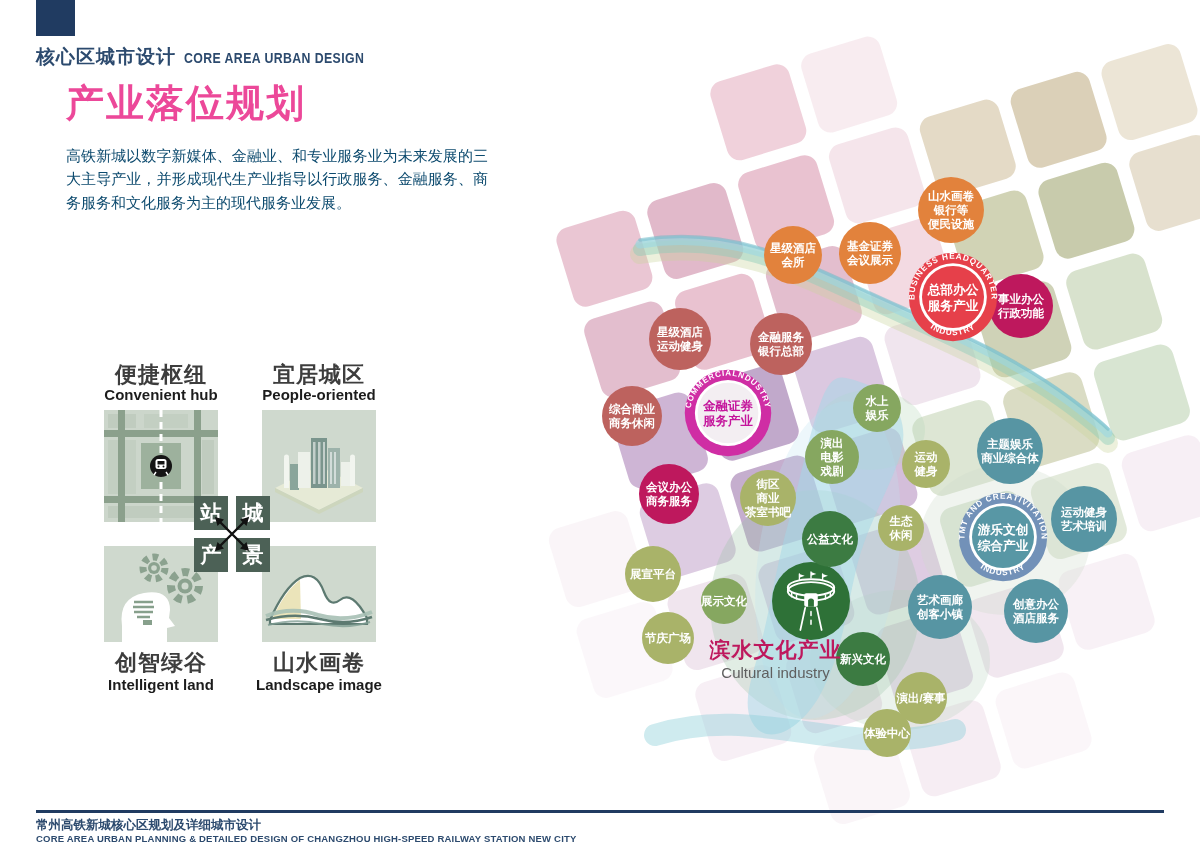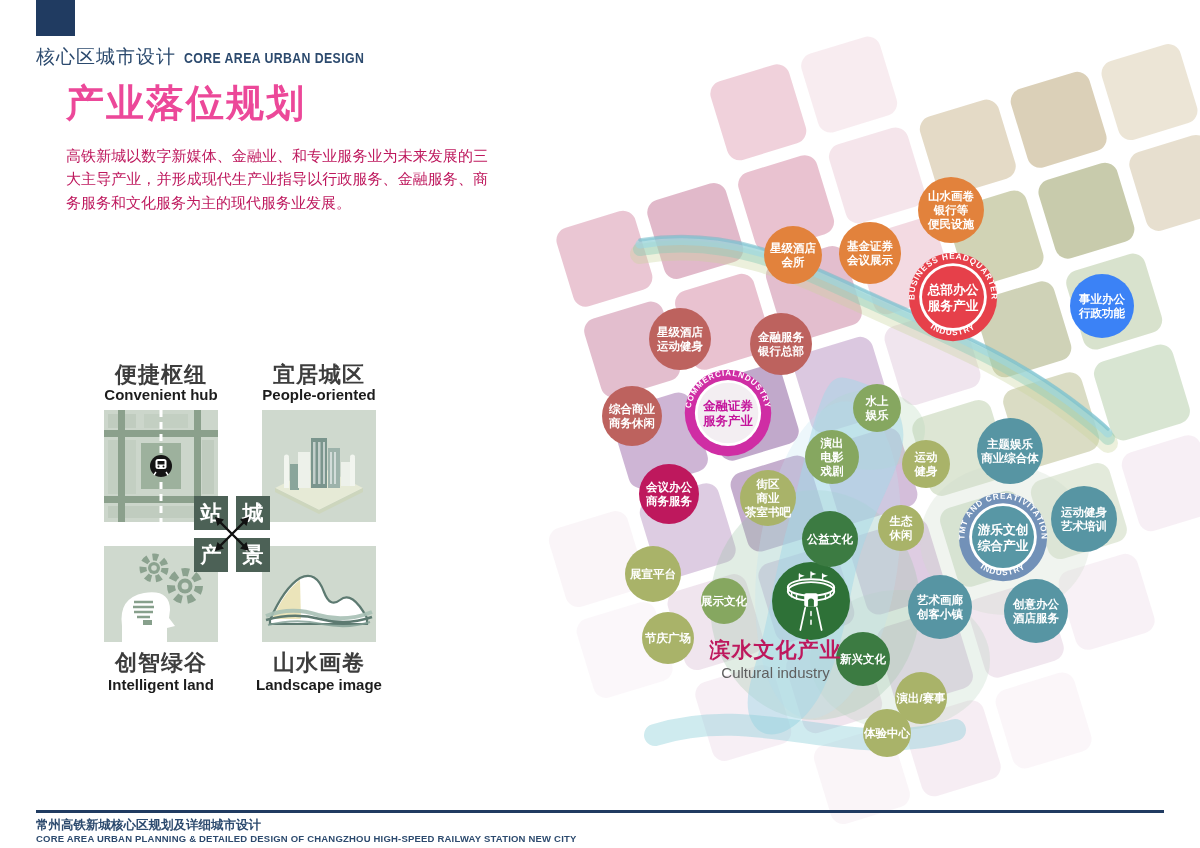--- a/index.html
+++ b/index.html
@@ -1,25 +1,25 @@
 <!DOCTYPE html>
 <html><head>
 <meta charset="utf-8">
 <style>
   html,body{margin:0;padding:0;background:#e9e9e9;}
   .page{position:relative;width:1200px;height:848px;background:#ffffff;overflow:hidden;
         font-family:"Liberation Sans","DejaVu Sans",sans-serif;}
   
   .corner-square{position:absolute;left:36px;top:0;width:39px;height:36px;background:#203b61;}
   .kicker{position:absolute;left:36px;top:44px;white-space:nowrap;}
-  .kicker-zh{font-size:19px;font-weight:normal;color:#2c4a6e;letter-spacing:1px;margin-top:29px;}
+  .kicker-zh{font-size:19px;font-weight:bold;color:#2c4a6e;letter-spacing:1px;margin-top:29px;}
   .kicker-en{display:inline-block;font-size:15px;font-weight:bold;color:#2c4a6e;
              transform:scaleX(.82);transform-origin:left center;letter-spacing:.5px;margin-left:8px;}
   .page-title{position:absolute;left:66px;top:78px;font-size:38px;font-weight:bold;color:#ec4899;letter-spacing:2px;}
-  .intro{position:absolute;left:66px;top:144px;width:422px;font-size:15px;line-height:1.55;color:#be185d;text-align:justify;}
+  .intro{position:absolute;left:66px;top:144px;width:422px;font-size:15px;line-height:1.55;color:#0c4a6e;text-align:justify;}
   
   .c-head{position:absolute;width:114px;text-align:center;font-size:22px;font-weight:bold;color:#3d3d3d;letter-spacing:1px;}
   .c-sub{position:absolute;width:150px;text-align:center;font-size:15px;font-weight:bold;color:#1c1c1c;}
   .tile{position:absolute;width:114px;background:#cfd9ce;}
   .cross-sq{position:absolute;width:34px;height:34px;background:#4c6156;color:#fff;font-size:21px;font-weight:bold;
             display:flex;align-items:center;justify-content:center;z-index:5;}
   .cross-arrows{position:absolute;left:210px;top:512px;width:44px;height:44px;z-index:6;}
   
   .map-art{position:absolute;left:0;top:0;z-index:0;}
   .bubble{position:absolute;border-radius:50%;display:flex;align-items:center;justify-content:center;
@@ -220,21 +220,21 @@
   <div class="c-sub" style="left:244px;top:676px;">Landscape image</div>
 
   <div id="bubble-layer">
       <div class="bubble" style="left: 918px; top: 177px; height: 66px; width: 66px; background: rgb(226, 130, 60);">山水画卷
 银行等
 便民设施</div>
       <div class="bubble" style="left: 839px; top: 222px; height: 62px; width: 62px; background: rgb(226, 130, 60);">基金证券
 会议展示</div>
       <div class="bubble" style="left: 764px; top: 226px; height: 58px; width: 58px; background: rgb(226, 130, 60);">星级酒店
 会所</div>
-      <div class="bubble" style="left: 1070px; top: 274px; height: 64px; width: 64px; background: #3b82f6;">事业办公
+      <div class="bubble" style="left: 989px; top: 274px; height: 64px; width: 64px; background: #be185d;">事业办公
 行政功能</div>
       <div class="bubble" style="left: 649px; top: 308px; height: 62px; width: 62px; background: rgb(189, 98, 94);">星级酒店
 运动健身</div>
       <div class="bubble" style="left: 750px; top: 313px; height: 62px; width: 62px; background: rgb(189, 98, 94);">金融服务
 银行总部</div>
       <div class="bubble" style="left: 602px; top: 386px; height: 60px; width: 60px; background: rgb(189, 98, 94);">综合商业
 商务休闲</div>
       <div class="bubble" style="left: 639px; top: 464px; height: 60px; width: 60px; background: #be185d;">会议办公
 商务服务</div>
       <div class="bubble" style="left: 853px; top: 384px; height: 48px; width: 48px; background: rgb(134, 167, 96);">水上

